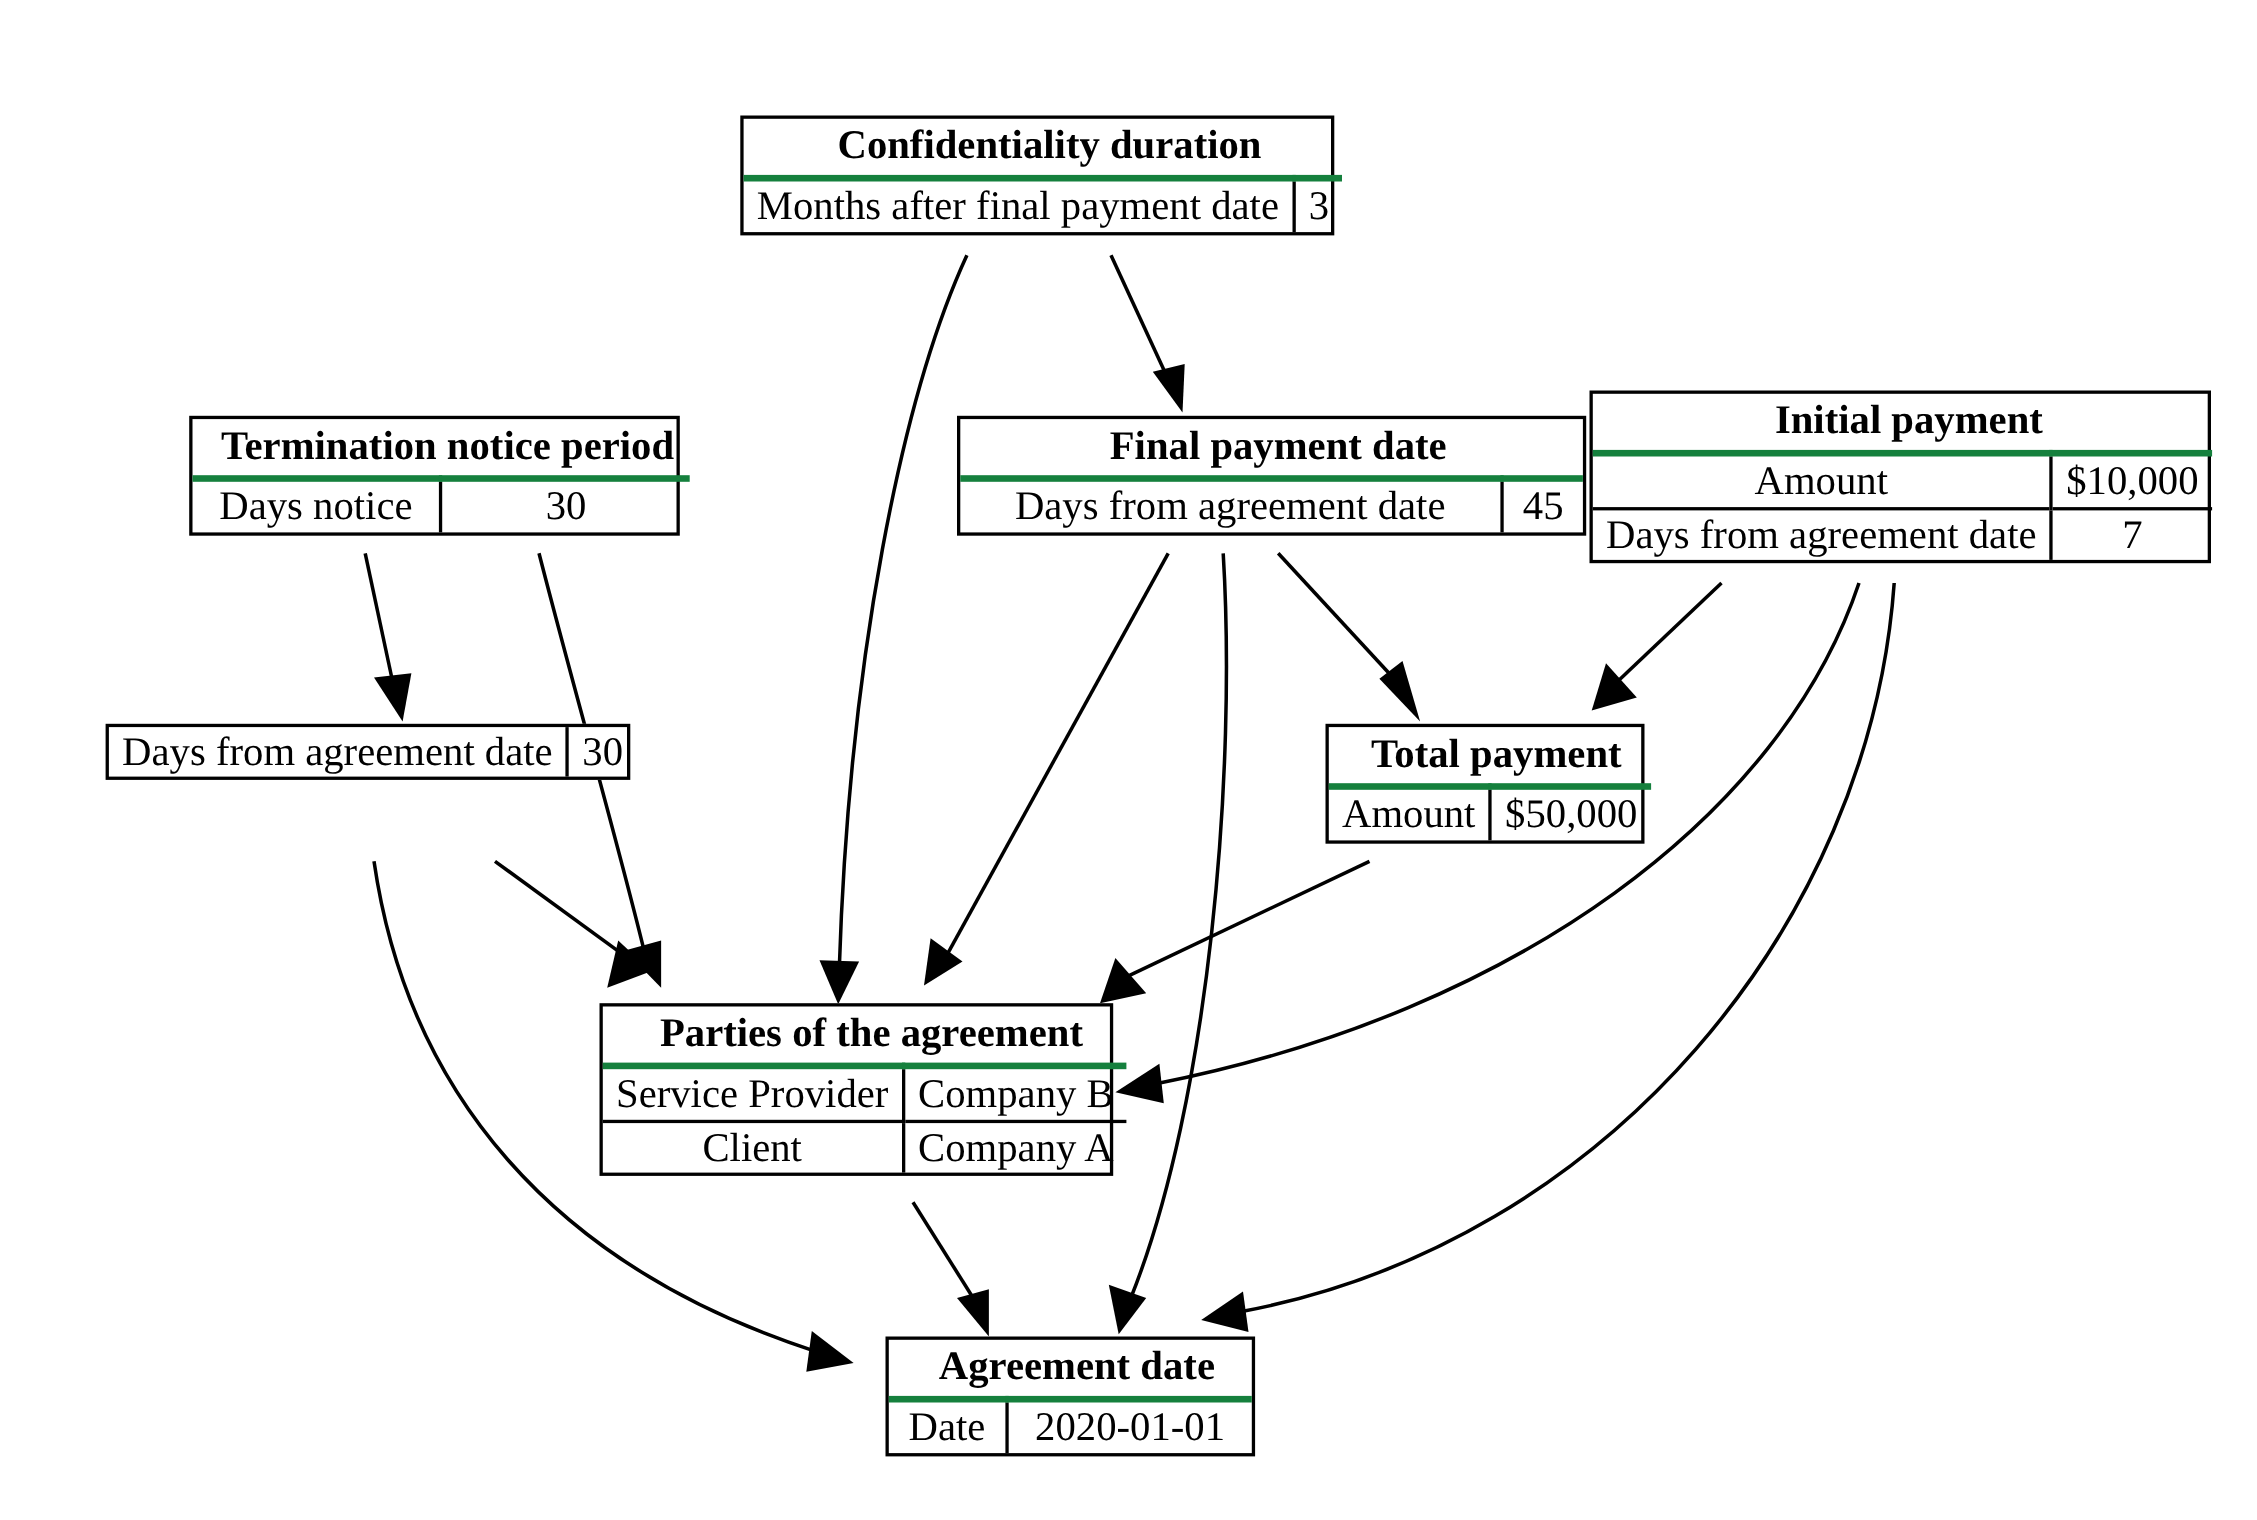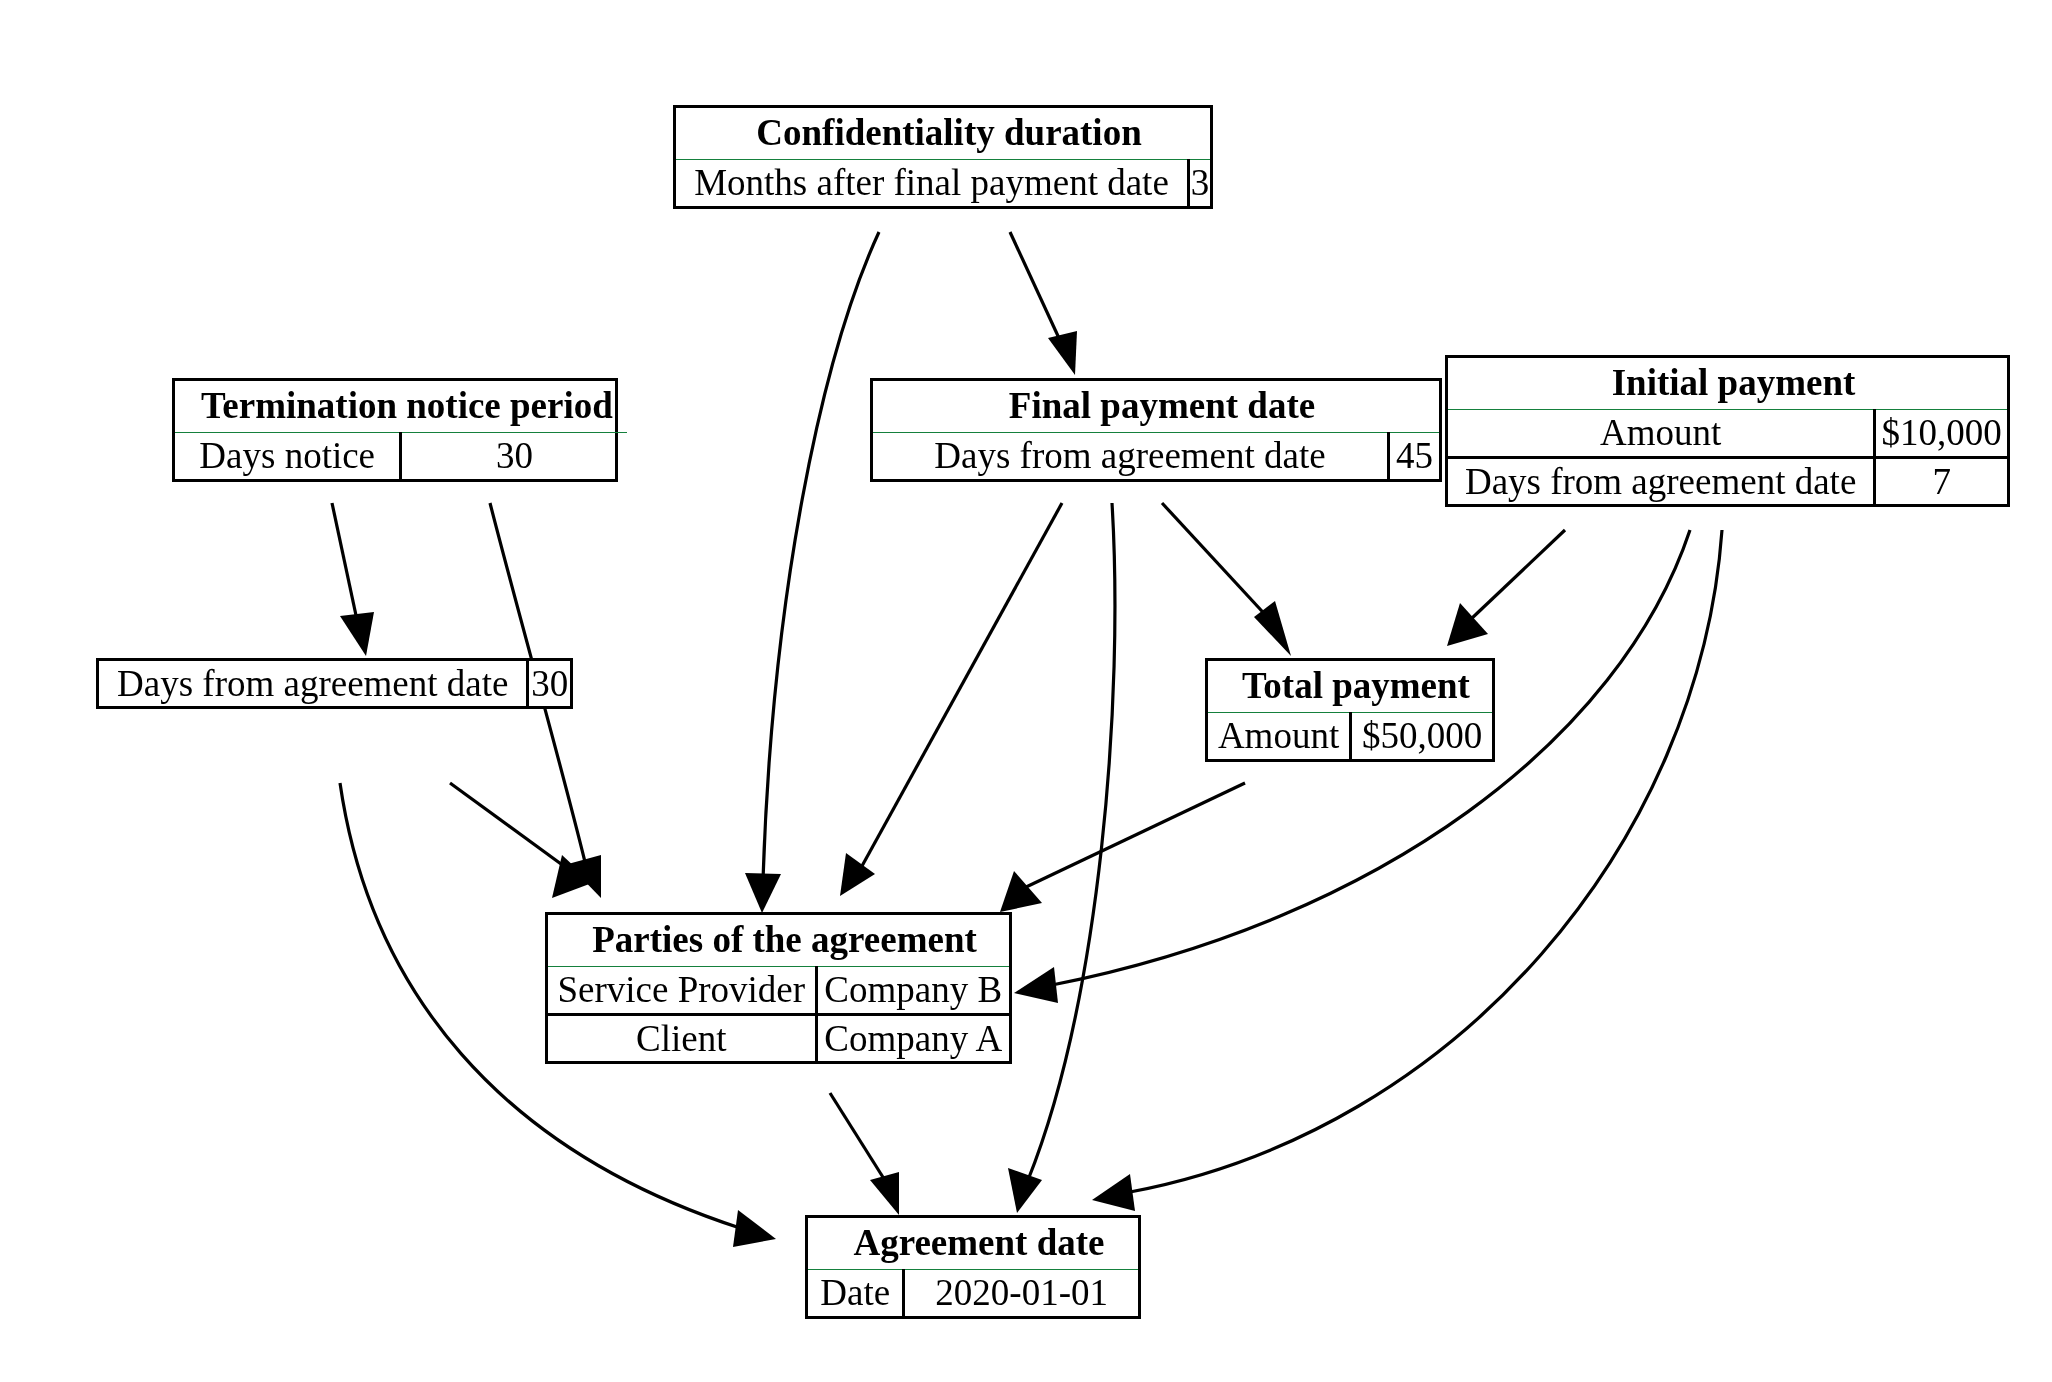--- a/index.html
+++ b/index.html
@@ -40,31 +40,31 @@
     border-collapse: collapse;
   }
   .node table {
     border-collapse: collapse;
     width: 100%;
     height: 100%;
     table-layout: auto;
   }
   .node td {
     border: 0;
-    padding: 2px 0;
+    padding: 2px 12px;
     text-align: center;
     vertical-align: middle;
     white-space: nowrap;
     font-size: 37px;
     line-height: 1.12;
     color: #000000;
   }
   .node tr.title-row td {
     font-weight: bold;
-    border-bottom: 1px solid #15803d;
+    border-bottom: 6px solid #15803d;
     padding: 4px 14px 6px 26px;
   }
   .node tr.data-row + tr.data-row td {
     border-top: 3px solid #000000;
   }
   .node td.key-cell {
     border-right: 3px solid #000000;
   }
   .node td.val-cell {
     text-align: center;

